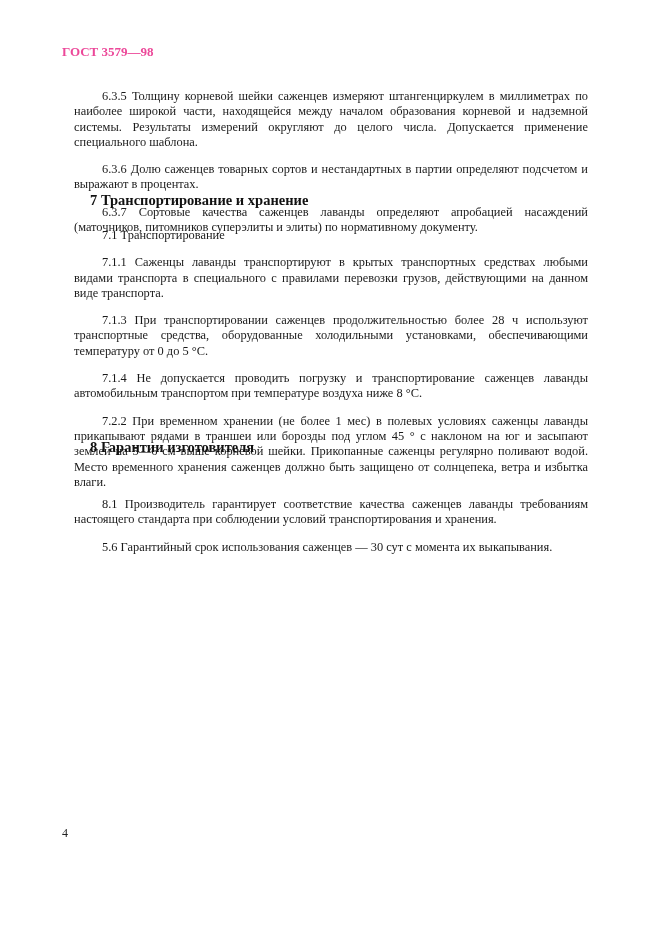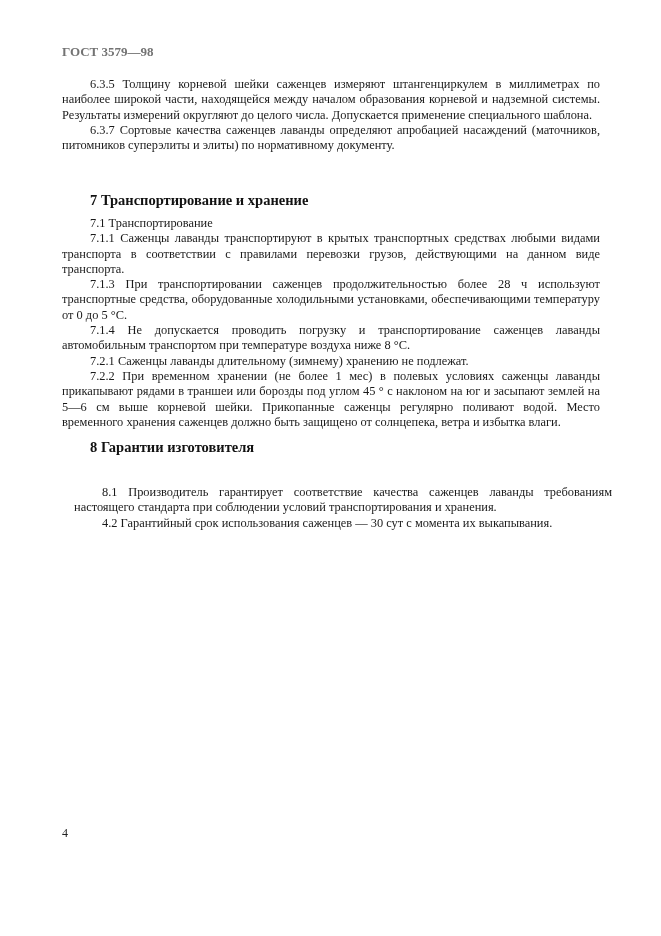--- a/index.html
+++ b/index.html
@@ -5,60 +5,60 @@
   html, body { margin: 0; padding: 0; background: #ffffff; }
   body { width: 661px; height: 936px; position: relative; overflow: hidden; }
   .page {
     position: absolute; left: 62px; top: 0; width: 538px;
     font-family: "Liberation Serif", "DejaVu Serif", serif;
     color: #1a1a1a; font-size: 12.4px; line-height: 15.3px;
   }
   .running-header {
     position: absolute; left: 62px; top: 44px;
     font-family: "Liberation Serif", serif; font-weight: bold;
-    font-size: 13px; color: #737373;
+    font-size: 13px; color: #ec4899;
   }
-  .p { text-align: justify; text-indent: 28px; margin: 0; }
+  .p { text-align: justify; text-indent: 28px; margin: 12px; }
   .h2 {
     font-family: "Liberation Serif", serif; font-weight: bold;
     font-size: 14.5px; line-height: 18px; margin: 0; padding-left: 28px; color: #111;
   }
   .block1 { position: absolute; top: 77px; left: 0; width: 538px; }
   .h7 { position: absolute; top: 191px; left: 0; }
   .block2 { position: absolute; top: 216px; left: 0; width: 538px; }
   .h8 { position: absolute; top: 438px; left: 0; }
-  .block3 { position: absolute; top: 485px; left: 12px; width: 538px; }
+  .block3 { position: absolute; top: 485px; left: 0; width: 538px; }
   .page-number {
     position: absolute; left: 62px; top: 826px;
     font-family: "Liberation Serif", serif; font-size: 12px; color: #222;
   }
 </style>
 </head>
 <body>
 
 <div class="running-header">ГОСТ 3579—98</div>
 
 <div class="page">
   <div class="block1">
     <p class="p">6.3.5 Толщину корневой шейки саженцев измеряют штангенциркулем в миллиметрах по наиболее широкой части, находящейся между началом образования корневой и надземной системы. Результаты измерений округляют до целого числа. Допускается применение специального шаблона.</p>
+    <p class="p">6.3.6 Долю саженцев товарных сортов и нестандартных в партии определяют подсчетом и выражают в процентах.</p>
     <p class="p">6.3.7 Сортовые качества саженцев лаванды определяют апробацией насаждений (маточников, питомников суперэлиты и элиты) по нормативному документу.</p>
   </div>
 
   <h2 class="h2 h7">7 Транспортирование и хранение</h2>
 
   <div class="block2">
     <p class="p">7.1 Транспортирование</p>
-    <p class="p">7.1.1 Саженцы лаванды транспортируют в крытых транспортных средствах любыми видами транспорта в соответствии с правилами перевозки грузов, действующими на данном виде транспорта.</p>
+    <p class="p">7.1.1 Саженцы лаванды транспортируют в крытых транспортных средствах любыми видами транспорта в специального с правилами перевозки грузов, действующими на данном виде транспорта.</p>
     <p class="p">7.1.3 При транспортировании саженцев продолжительностью более 28 ч используют транспортные средства, оборудованные холодильными установками, обеспечивающими температуру от 0 до 5 °С.</p>
     <p class="p">7.1.4 Не допускается проводить погрузку и транспортирование саженцев лаванды автомобильным транспортом при температуре воздуха ниже 8 °С.</p>
-    <p class="p">7.2.1 Саженцы лаванды длительному (зимнему) хранению не подлежат.</p>
     <p class="p">7.2.2 При временном хранении (не более 1 мес) в полевых условиях саженцы лаванды прикапывают рядами в траншеи или борозды под углом 45 ° с наклоном на юг и засыпают землей на 5—6 см выше корневой шейки. Прикопанные саженцы регулярно поливают водой. Место временного хранения саженцев должно быть защищено от солнцепека, ветра и избытка влаги.</p>
   </div>
 
   <h2 class="h2 h8">8 Гарантии изготовителя</h2>
 
   <div class="block3">
     <p class="p">8.1 Производитель гарантирует соответствие качества саженцев лаванды требованиям настоящего стандарта при соблюдении условий транспортирования и хранения.</p>
-    <p class="p">4.2 Гарантийный срок использования саженцев — 30 сут с момента их выкапывания.</p>
+    <p class="p">5.6 Гарантийный срок использования саженцев — 30 сут с момента их выкапывания.</p>
   </div>
 </div>
 
 <div class="page-number">4</div>
 
 </body></html>

